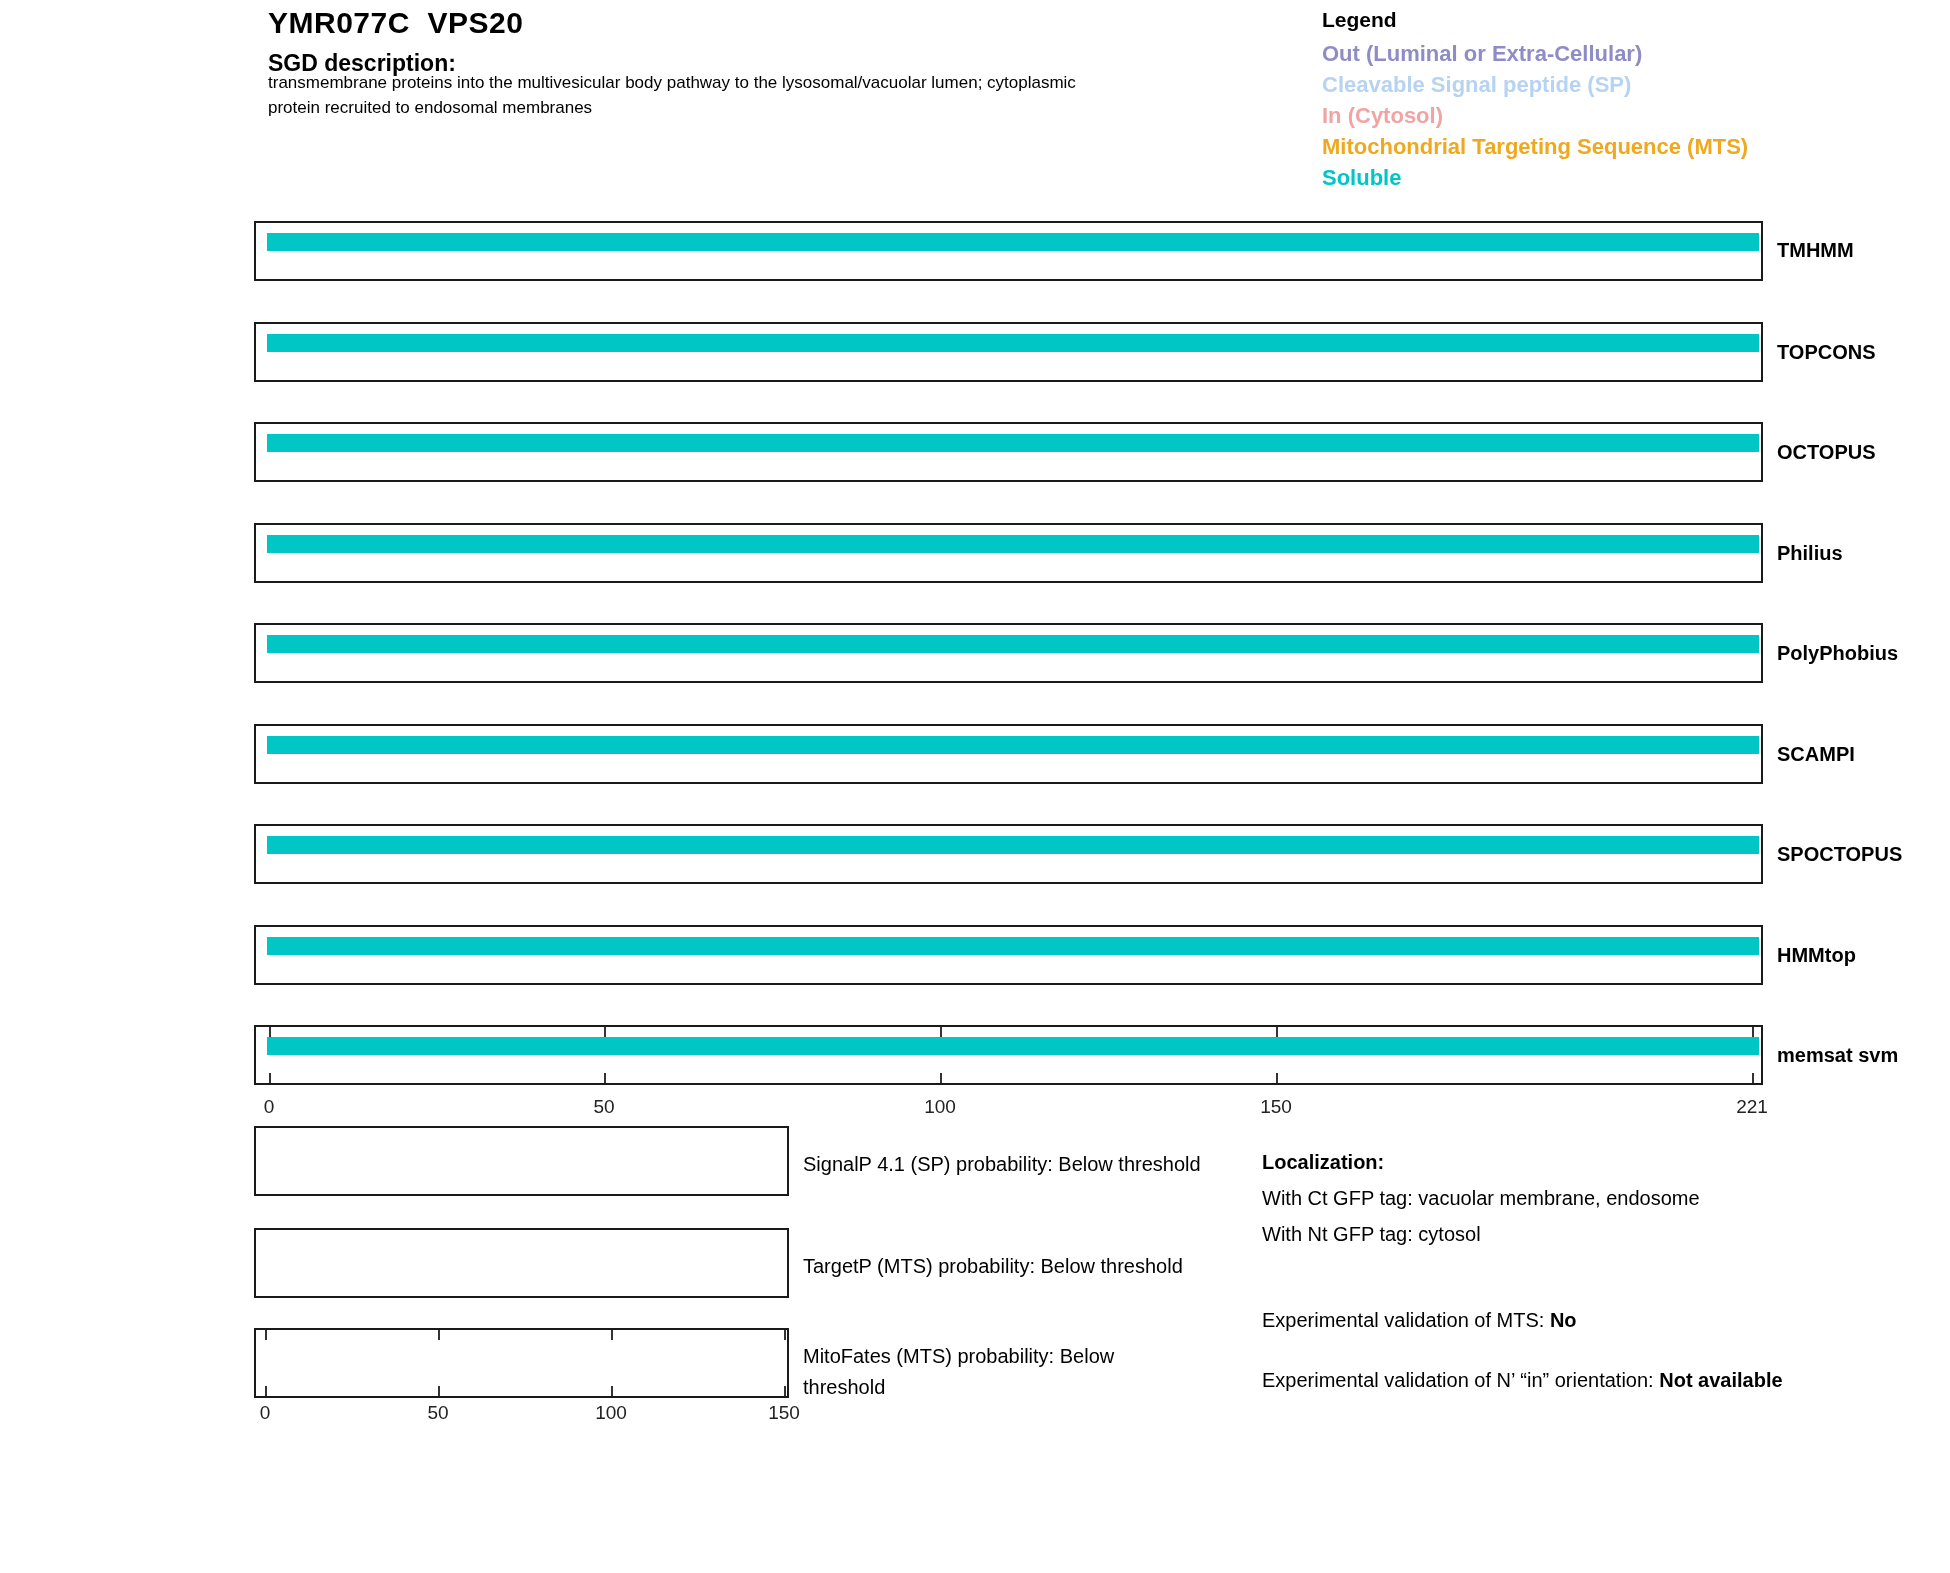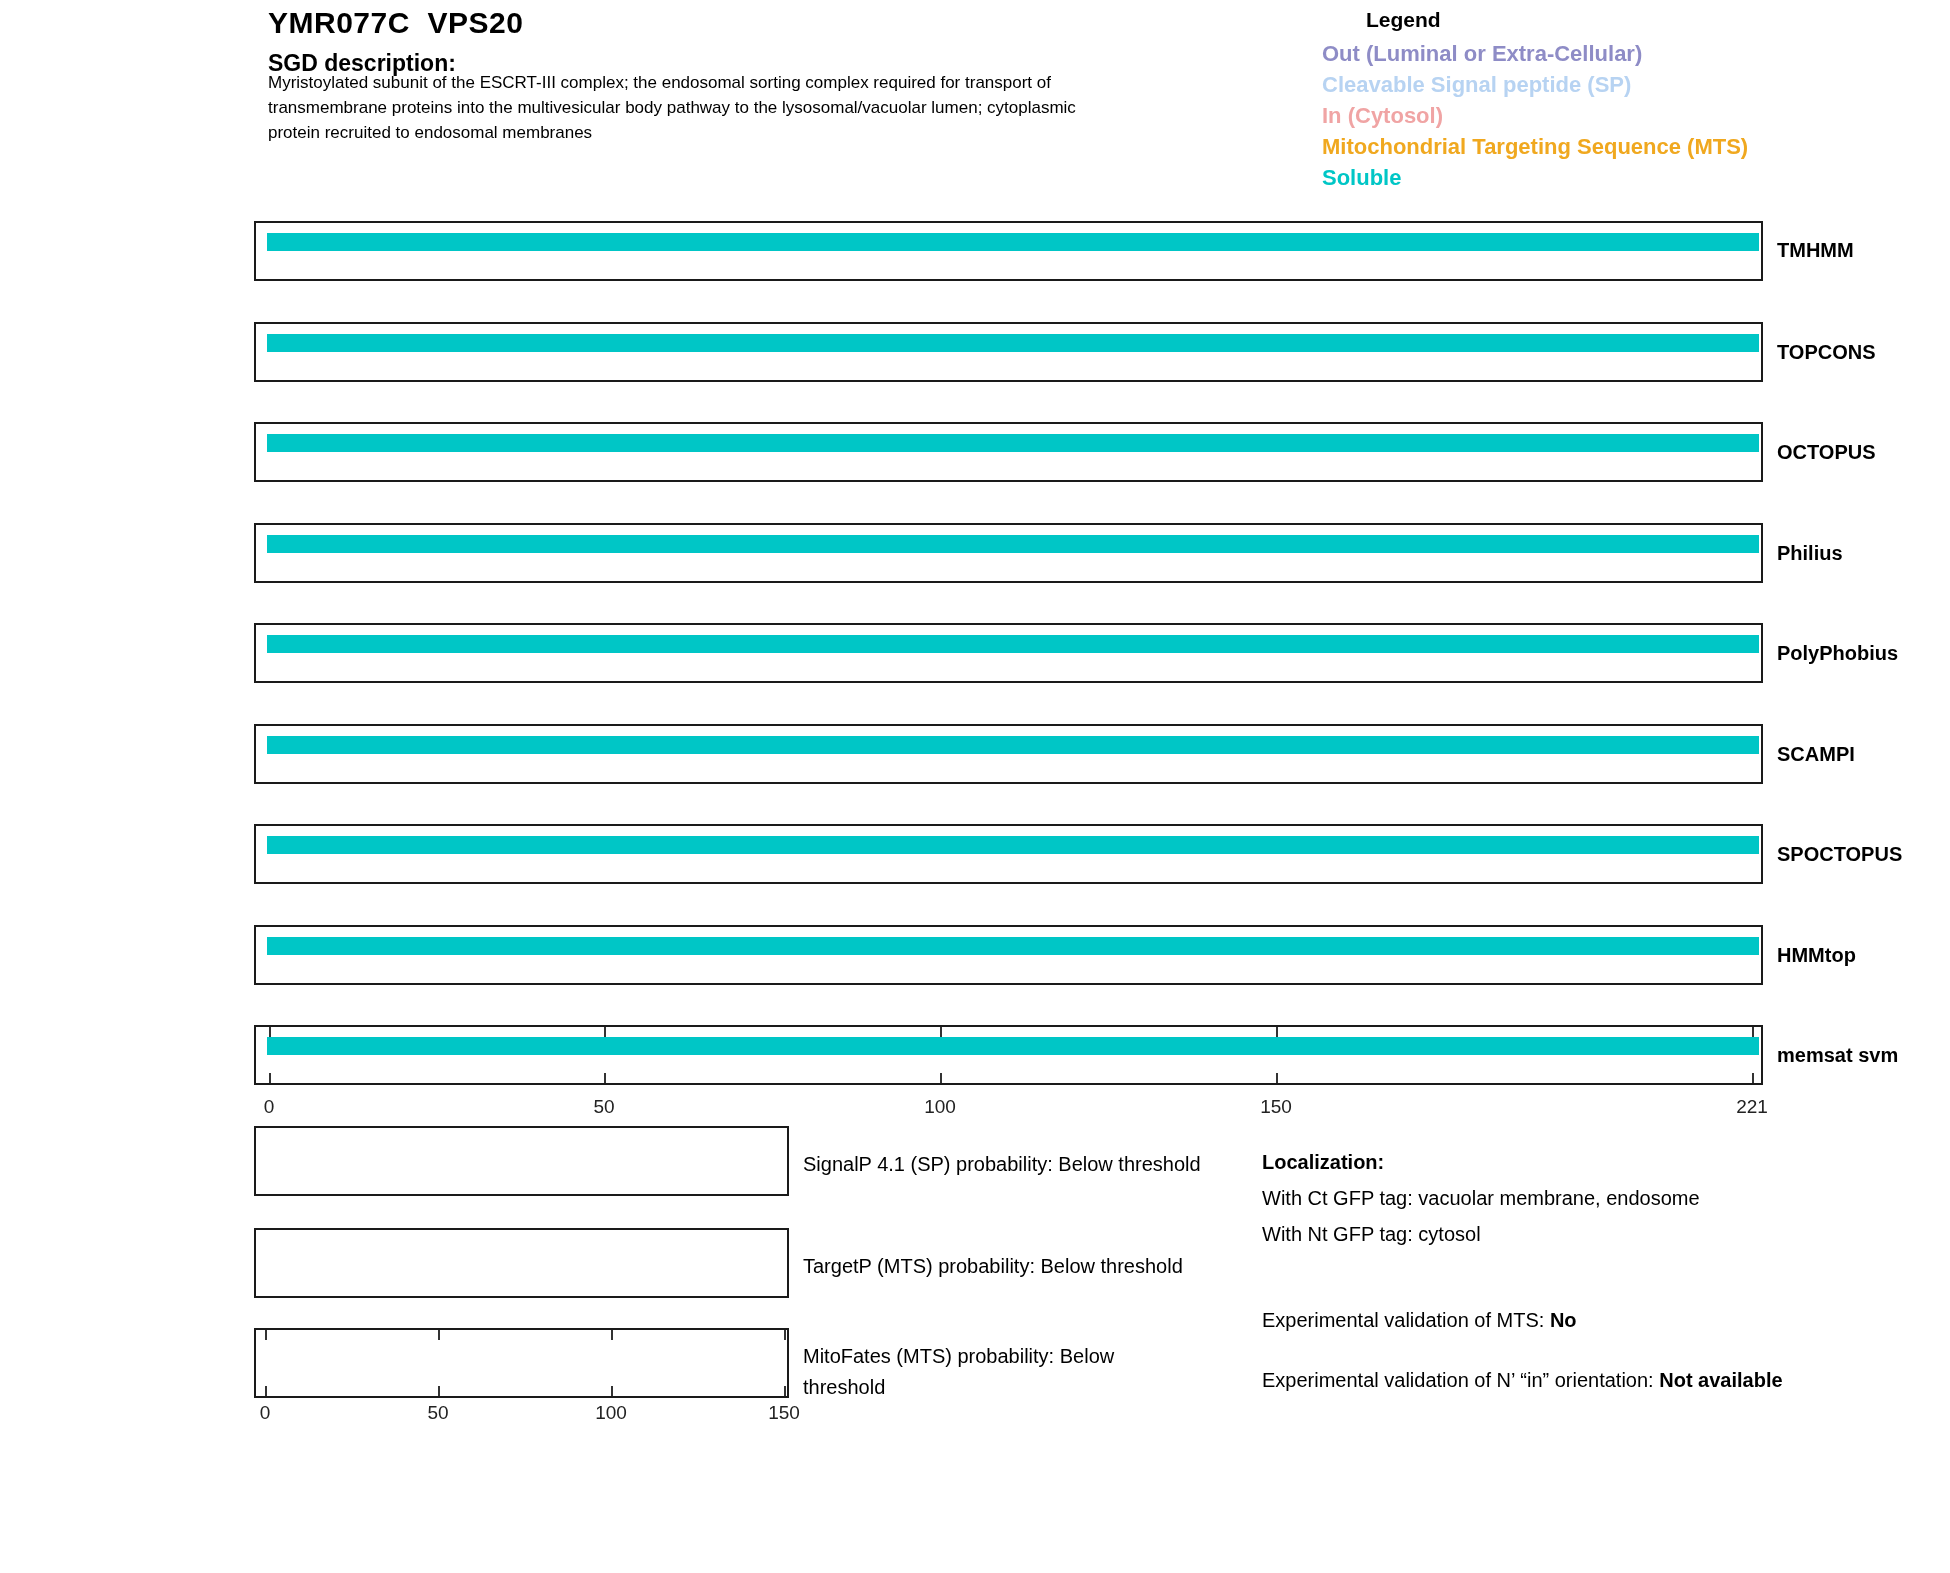--- a/index.html
+++ b/index.html
@@ -4,21 +4,21 @@
 <style>
   html,body{margin:0;padding:0;background:#fff;}
   .canvas{position:relative;width:1950px;height:1573px;background:#ffffff;
           font-family:"Liberation Sans","DejaVu Sans",sans-serif;color:#000;overflow:hidden;}
   .abs{position:absolute;}
   
   .title{font-size:30px;font-weight:bold;white-space:pre;letter-spacing:.5px;}
   .sgd-label{font-size:23px;font-weight:bold;}
   .sgd-text{font-size:17px;line-height:25px;font-weight:normal;}
   
-  .legend-title{font-size:21px;font-weight:bold;margin-bottom:6px;margin-left:44px;}
+  .legend-title{font-size:21px;font-weight:bold;margin-bottom:6px;}
   .legend-item{font-size:22px;font-weight:bold;line-height:31px;white-space:nowrap;}
   
   .track{position:absolute;left:254px;width:1509px;height:60px;border:2px solid #1a1a1a;
          background:#fff;box-sizing:border-box;}
   .bar{position:absolute;left:11px;top:10px;width:1492px;height:18px;background:#00c6c6;}
   .track-label{position:absolute;left:1777px;font-size:20px;font-weight:bold;white-space:nowrap;line-height:24px;}
   .tick{position:absolute;width:2px;height:10px;background:#333;}
   .tick.top{top:0;}
   .tick.bot{bottom:0;}
   .axis-label{position:absolute;transform:translateX(-50%);font-size:19px;color:#222;white-space:nowrap;}
@@ -31,21 +31,20 @@
   .bold{font-weight:bold;}
 </style>
 </head>
 <body>
 
 <div class="canvas">
 
   <div class="abs title" style="left:268px;top:6px;">YMR077C  VPS20</div>
   <div class="abs sgd-label" style="left:268px;top:50px;">SGD description:</div>
   <div class="abs sgd-text" style="left:268px;top:70px;width:1040px;">
-    <div>Myristoylated subunit of the ESCRT-III complex; the endosomal sorting complex required for transport of</div>
     <div>transmembrane proteins into the multivesicular body pathway to the lysosomal/vacuolar lumen; cytoplasmic</div>
     <div>protein recruited to endosomal membranes</div>
   </div>
 
   <div class="abs" style="left:1322px;top:8px;">
     <div class="legend-title">Legend</div>
     <div class="legend-item" style="color: rgb(142, 140, 198);">Out (Luminal or Extra-Cellular)</div>
     <div class="legend-item" style="color: rgb(183, 211, 242);">Cleavable Signal peptide (SP)</div>
     <div class="legend-item" style="color: rgb(240, 164, 164);">In (Cytosol)</div>
     <div class="legend-item" style="color: rgb(240, 168, 31);">Mitochondrial Targeting Sequence (MTS)</div>

